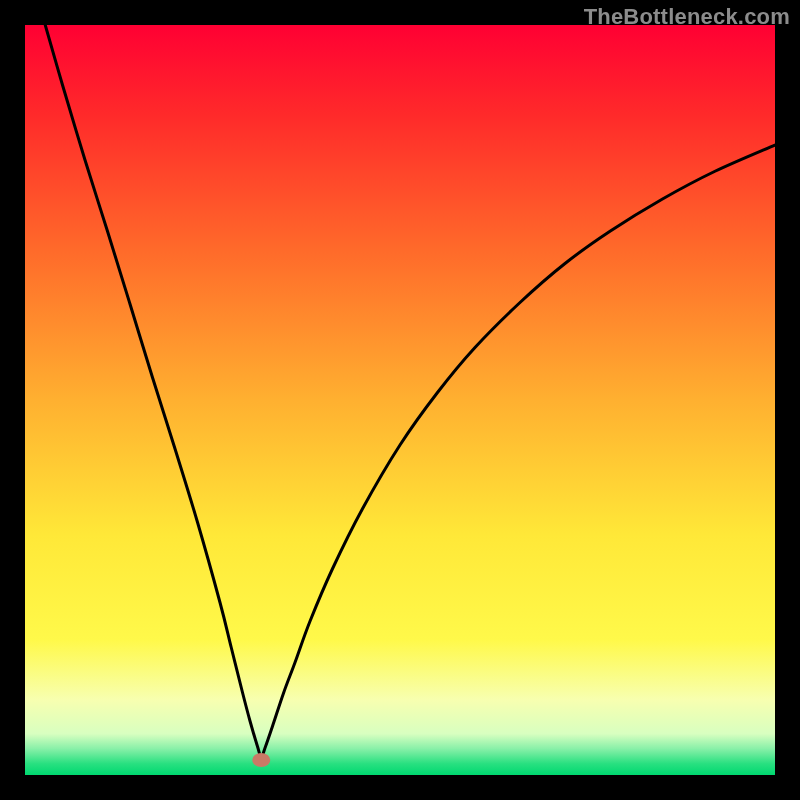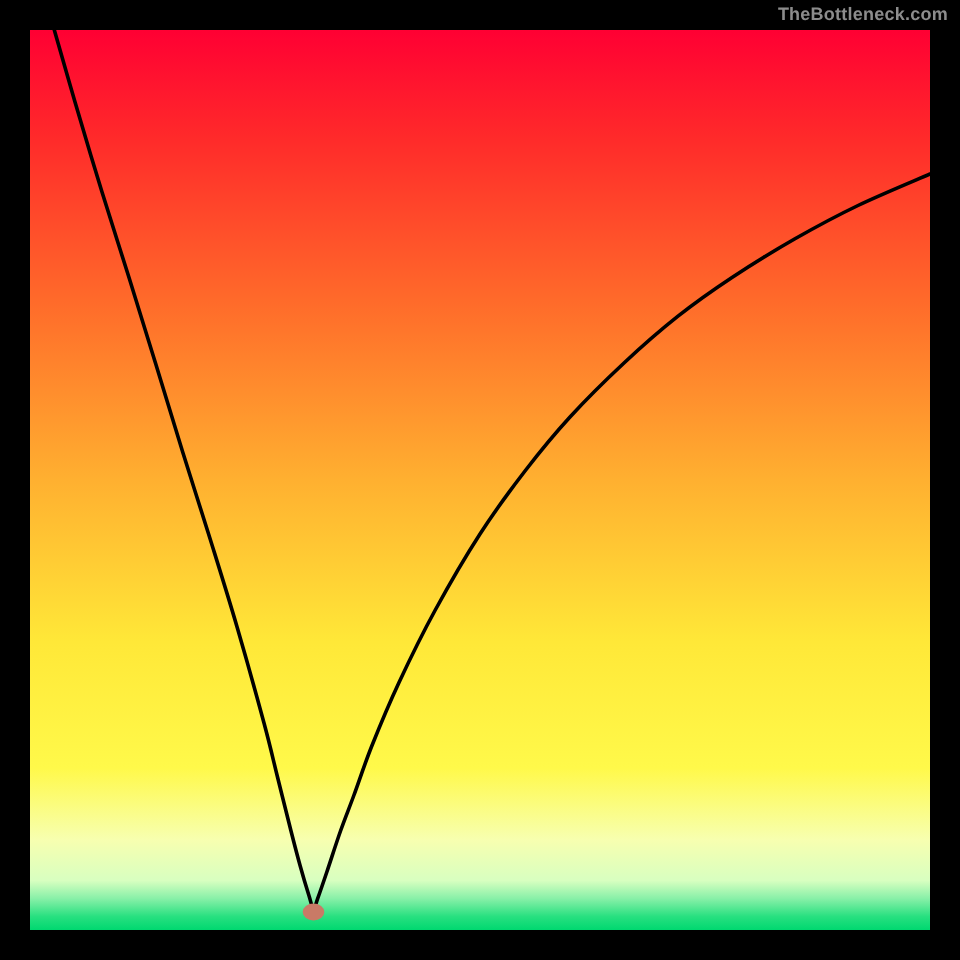--- a/index.html
+++ b/index.html
@@ -29,21 +29,21 @@
   .gradient {
     position: absolute;
     left: 0;
     width: 750px;
   }
   .watermark {
     position: absolute;
     top: 4px;
     right: 10px;
     font-family: Arial, Helvetica, sans-serif;
-    font-size: 15px;
+    font-size: 22px;
     font-weight: bold;
     color: #8c8c8c;
     letter-spacing: 0.2px;
   }
   svg.curve {
     position: absolute;
     left: 0;
     top: 0;
     width: 750px;
     height: 750px;

